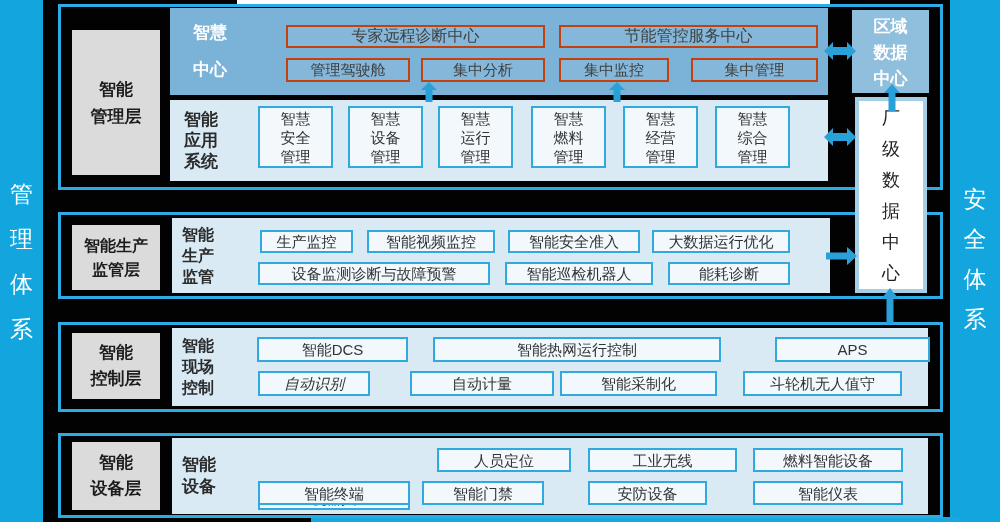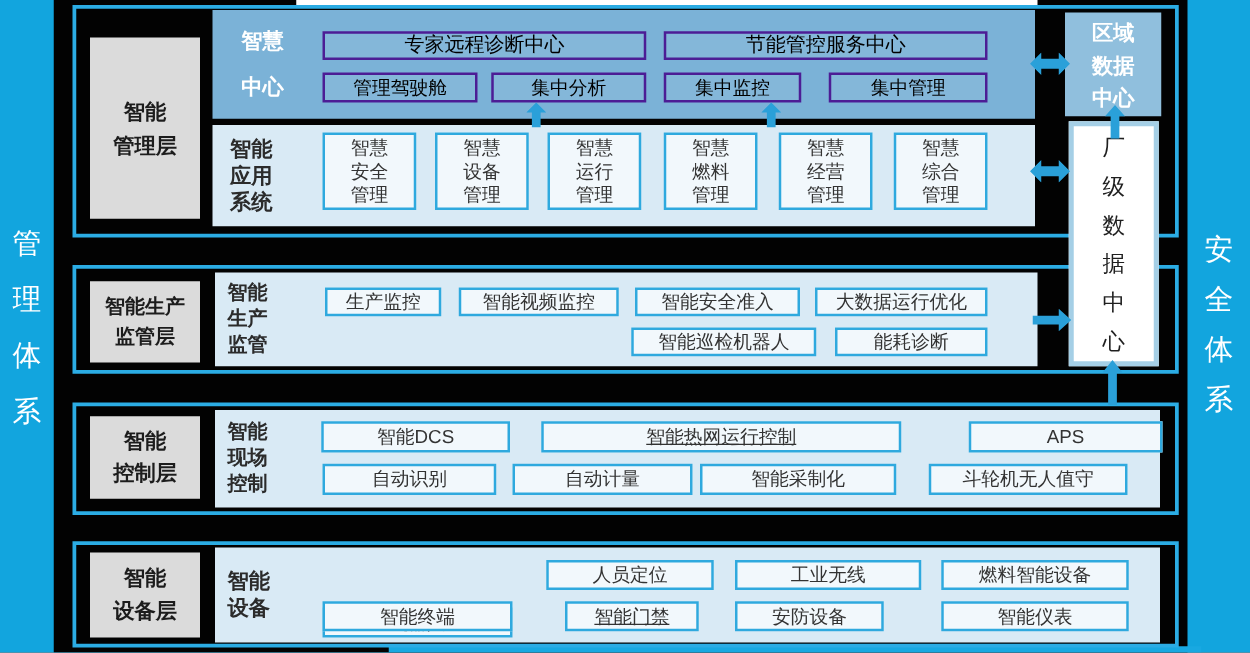--- a/index.html
+++ b/index.html
@@ -4,21 +4,21 @@
 <style>
   html,body{margin:0;padding:0;}
   body{font-family:"Liberation Sans","DejaVu Sans",sans-serif;}
   .stage{position:relative;width:1000px;height:522px;background:#12A5DE;overflow:hidden;}
   .abs{position:absolute;box-sizing:border-box;}
   .black-bg{background:#020202;}
   .frame{border:3px solid #2BACE4;background:transparent;}
   .grey-box{background:#DBDBDB;color:#1c1c1c;font-weight:bold;display:flex;align-items:center;justify-content:center;text-align:center;white-space:pre-line;}
   .blue-panel{background:#7BB2D7;}
   .light-panel{background:#D9EAF5;}
-  .wbox{border:2px solid #4c1d95;background:rgba(255,255,255,0.07);color:#000000;display:flex;align-items:center;justify-content:center;font-size:15px;white-space:nowrap;}
+  .wbox{border:2px solid #c2410c;background:rgba(255,255,255,0.07);color:#404040;display:flex;align-items:center;justify-content:center;font-size:15px;white-space:nowrap;margin-left:28px;}
   .cbox{border:2px solid #2FA9DE;background:#F2F8FC;color:#333333;display:flex;align-items:center;justify-content:center;text-align:center;white-space:pre-line;font-size:15px;line-height:19px;}
   .plabel{font-weight:bold;white-space:pre-line;text-align:center;}
   .plabel.white{color:#FFFFFF;font-size:17px;}
   .plabel.dark{color:#2b2b2b;font-size:16px;}
   .side-rail{color:#FFFFFF;font-size:23px;white-space:pre-line;text-align:center;}
   .regional{background:#90BFDD;color:#FFFFFF;font-weight:bold;font-size:17px;line-height:26px;white-space:pre-line;text-align:center;padding-top:4px;z-index:4;}
   .plant{background:#FFFFFF;border:4px solid #A5CFE6;color:#1f1f1f;font-size:18px;line-height:31px;white-space:pre-line;text-align:center;padding-top:2px;z-index:4;}
   .arrow{z-index:5;}
   .arrow svg{display:block;}
   .topbar{background:#FFFFFF;}
@@ -90,44 +90,45 @@
 管理</div>
 
   <div class="abs light-panel" style="left:172px;top:218px;width:658px;height:75px;"></div>
   <div class="abs plabel dark" style="left:182px;top:224px;width:52px;line-height:21px;font-size:16px;text-align:left;">智能
 生产
 监管</div>
   <div class="abs cbox" style="left:260px;top:230px;width:93px;height:23px;">生产监控</div>
   <div class="abs cbox" style="left:508px;top:230px;width:132px;height:23px;">智能安全准入</div>
   <div class="abs cbox" style="left:367px;top:230px;width:128px;height:23px;">智能视频监控</div>
   <div class="abs cbox" style="left:652px;top:230px;width:138px;height:23px;">大数据运行优化</div>
+  <div class="abs cbox" style="left:258px;top:262px;width:232px;height:23px;">设备监测诊断与故障预警</div>
   <div class="abs cbox" style="left:505px;top:262px;width:148px;height:23px;">智能巡检机器人</div>
   <div class="abs cbox" style="left:668px;top:262px;width:122px;height:23px;">能耗诊断</div>
 
   <div class="abs light-panel" style="left:172px;top:328px;width:756px;height:78px;"></div>
   <div class="abs plabel dark" style="left:182px;top:335px;width:52px;line-height:21px;font-size:16px;text-align:left;">智能
 现场
 控制</div>
   <div class="abs cbox" style="left:257px;top:337px;width:151px;height:25px;">智能DCS</div>
-  <div class="abs cbox" style="left:433px;top:337px;width:288px;height:25px;text-decoration:underline;">智能热网运行控制</div>
+  <div class="abs cbox" style="left:433px;top:337px;width:288px;height:25px;">智能热网运行控制</div>
   <div class="abs cbox" style="left:748px;top:337px;width:155px;height:25px;margin-left:27px;">APS</div>
-  <div class="abs cbox" style="left:258px;top:371px;width:139px;height:25px;">自动识别</div>
+  <div class="abs cbox" style="left:258px;top:371px;width:112px;height:25px;font-style:italic;">自动识别</div>
   <div class="abs cbox" style="left:410px;top:371px;width:144px;height:25px;">自动计量</div>
   <div class="abs cbox" style="left:560px;top:371px;width:157px;height:25px;text-align:right;">智能采制化</div>
   <div class="abs cbox" style="left:743px;top:371px;width:159px;height:25px;">斗轮机无人值守</div>
 
   <div class="abs light-panel" style="left:172px;top:438px;width:756px;height:76px;"></div>
   <div class="abs plabel dark" style="left:182px;top:454px;width:52px;line-height:22px;font-size:17px;text-align:left;">智能
 设备</div>
   <div class="abs cbox" style="left:258px;top:448px;width:152px;height:24px;margin-top:38px;">机器人</div>
   <div class="abs cbox" style="left:437px;top:448px;width:134px;height:24px;">人员定位</div>
   <div class="abs cbox" style="left:588px;top:448px;width:149px;height:24px;">工业无线</div>
   <div class="abs cbox" style="left:753px;top:448px;width:150px;height:24px;">燃料智能设备</div>
   <div class="abs cbox" style="left:258px;top:481px;width:152px;height:24px;">智能终端</div>
-  <div class="abs cbox" style="left:452px;top:481px;width:107px;height:24px;text-decoration:underline;">智能门禁</div>
+  <div class="abs cbox" style="left:422px;top:481px;width:122px;height:24px;">智能门禁</div>
   <div class="abs cbox" style="left:588px;top:481px;width:119px;height:24px;">安防设备</div>
   <div class="abs cbox" style="left:753px;top:481px;width:150px;height:24px;">智能仪表</div>
 
   <div class="abs regional" style="left:852px;top:10px;width:77px;height:83px;">区域
 数据
 中心</div>
   <div class="abs plant" style="left:855px;top:97px;width:72px;height:196px;">厂
 级
 数
 据

